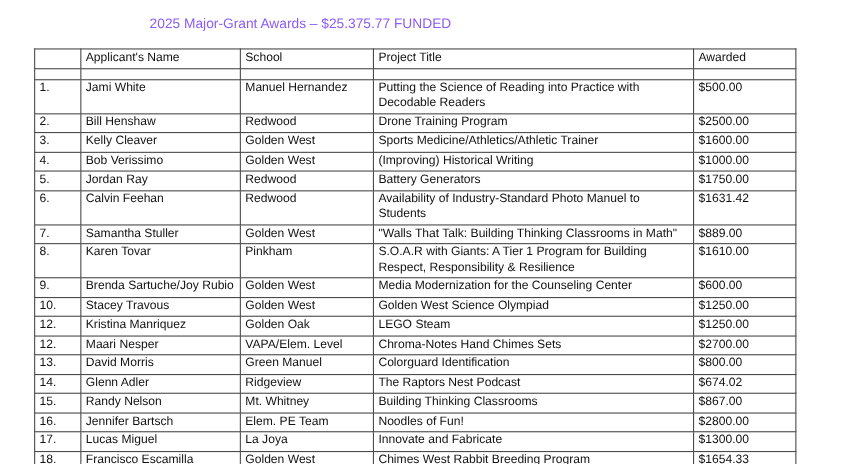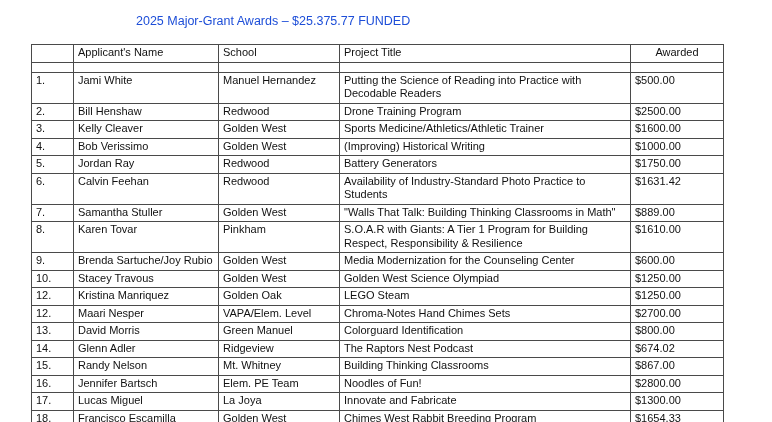--- a/index.html
+++ b/index.html
@@ -7,21 +7,21 @@
     width: 772px; height: 422px;
     background: #ffffff;
     font-family: "Liberation Sans", "DejaVu Sans", sans-serif;
     color: #111111;
     overflow: hidden;
   }
   .doc-title {
     margin: 14px 0 0 136px;
     font-size: 12.5px;
     line-height: 14px;
-    color: #1d4ed8;
+    color: #8b5cf6;
     white-space: nowrap;
   }
   table.awards {
     margin: 16px 0 0 31px;
     border-collapse: collapse;
     table-layout: fixed;
     width: 692px;
   }
   table.awards col.c-num     { width: 42px; }
   table.awards col.c-name    { width: 145px; }
@@ -60,21 +60,21 @@
         <col class="c-school">
         <col class="c-project">
         <col class="c-award">
     </colgroup>
     <thead>
       <tr>
         <th></th>
         <th>Applicant's Name</th>
         <th>School</th>
         <th>Project Title</th>
-        <th style="text-align:center;">Awarded</th>
+        <th style="">Awarded</th>
       </tr>
       <tr class="spacer-row top">
         <td></td>
           <td></td>
           <td></td>
           <td></td>
           <td></td>
       </tr>
     </thead>
     <tbody id="rows-body">
@@ -110,21 +110,21 @@
           <td class="num">5.</td>
           <td>Jordan Ray</td>
           <td>Redwood</td>
           <td>Battery Generators</td>
           <td class="amount">$1750.00</td>
         </tr>
         <tr>
           <td class="num">6.</td>
           <td>Calvin Feehan</td>
           <td>Redwood</td>
-          <td>Availability of Industry-Standard Photo Practice to Students</td>
+          <td>Availability of Industry-Standard Photo Manuel to Students</td>
           <td class="amount">$1631.42</td>
         </tr>
         <tr>
           <td class="num">7.</td>
           <td>Samantha Stuller</td>
           <td>Golden West</td>
           <td>"Walls That Talk: Building Thinking Classrooms in Math"</td>
           <td class="amount">$889.00</td>
         </tr>
         <tr>

